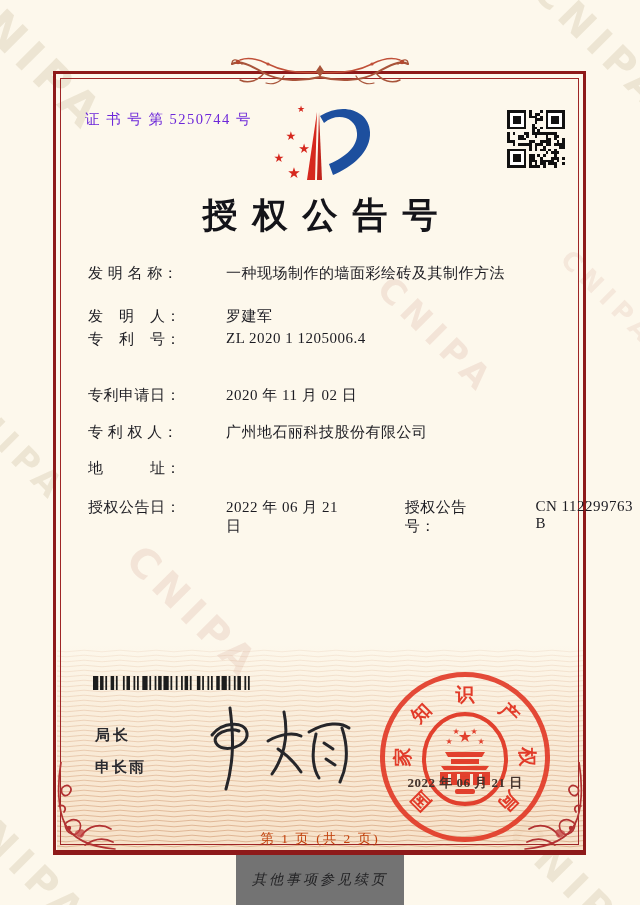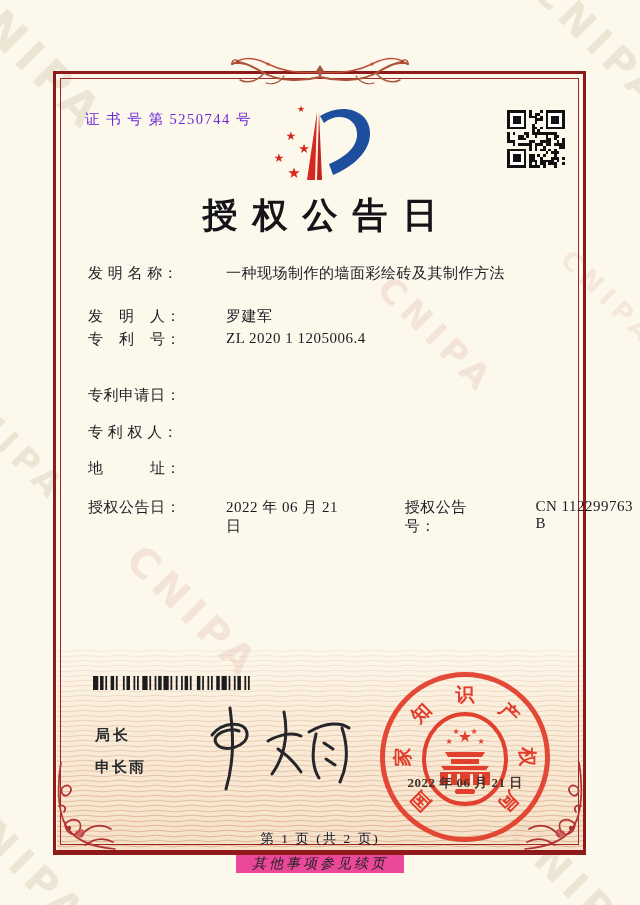--- a/index.html
+++ b/index.html
@@ -55,23 +55,23 @@
   .seal{position:absolute;left:380px;top:672px;width:170px;height:170px;z-index:5;}
   .seal-ring{position:absolute;left:0;top:0;right:0;bottom:0;
     border:5px solid rgba(224,50,32,.88);border-radius:50%;}
   .seal-char{position:absolute;left:50%;top:50%;font-size:19px;font-weight:700;
     color:rgba(224,50,32,.95);font-family:"Liberation Sans", sans-serif;}
   .emblem{position:absolute;left:50%;top:51%;transform:translate(-50%,-50%);}
   .seal-date{position:absolute;left:380px;top:774px;width:170px;text-align:center;
     font-size:13px;font-weight:700;color:#44342d;letter-spacing:.5px;z-index:6;}
   
   .page-info{position:absolute;left:0;top:830px;width:100%;text-align:center;
-    font-size:13.5px;letter-spacing:2px;color:#0f172a;z-index:3;}
+    font-size:13.5px;letter-spacing:2px;color:#c2410c;z-index:3;}
   .cont-note{position:absolute;left:50%;top:855px;transform:translateX(-50%);
-    background:#ec4899;padding:0 16px;font-size:14px;letter-spacing:3px;color:#232325;z-index:3;
+    background:#737373;padding:16px 16px;font-size:14px;letter-spacing:3px;color:#232325;z-index:3;
     font-style:italic;font-family:"DejaVu Serif", serif;white-space:nowrap;}
   
   .top-ornament{position:absolute;left:228px;top:50px;z-index:4;}
   .flourish{position:absolute;z-index:4;}
   .fl-left{left:55px;top:762px;}
   .fl-right{left:523px;top:762px;transform:scaleX(-1);}
 </style>
 </head>
 <body>
 
@@ -290,39 +290,41 @@
     <rect x="17" y="19" width="1" height="1" fill="#111"></rect>
     <rect x="20" y="19" width="1" height="1" fill="#111"></rect>
     <rect x="8" y="20" width="1" height="1" fill="#111"></rect>
     <rect x="9" y="20" width="1" height="1" fill="#111"></rect>
     <rect x="10" y="20" width="1" height="1" fill="#111"></rect>
     <rect x="11" y="20" width="1" height="1" fill="#111"></rect>
     <rect x="13" y="20" width="1" height="1" fill="#111"></rect>
     <rect x="17" y="20" width="1" height="1" fill="#111"></rect>
   </svg>
 
-<div class="doc-title">授权公告日</div>
+<div class="doc-title">授权公告号</div>
 
 <div class="frow" style="top:264px">
   <span class="flabel">发 明 名 称：</span>
   <span class="fvalue">一种现场制作的墙面彩绘砖及其制作方法</span>
 </div>
 <div class="frow" style="top:307px">
   <span class="flabel">发　明　人：</span>
   <span class="fvalue">罗建军</span>
 </div>
 <div class="frow" style="top:330px">
   <span class="flabel">专　利　号：</span>
   <span class="fvalue">ZL 2020 1 1205006.4</span>
 </div>
 <div class="frow" style="top:386px">
   <span class="flabel">专利申请日：</span>
+  <span class="fvalue">2020 年 11 月 02 日</span>
 </div>
 <div class="frow" style="top:423px">
   <span class="flabel">专 利 权 人：</span>
+  <span class="fvalue">广州地石丽科技股份有限公司</span>
 </div>
 <div class="frow" style="top:459px">
   <span class="flabel">地　　　址：</span>
 </div>
 <div class="frow" style="top:498px">
   <span class="flabel">授权公告日：</span>
   <span class="fvalue">2022 年 06 月 21 日</span>
   <span class="flabel2">授权公告号：</span>
   <span class="fvalue">CN 112299763 B</span>
 </div>

